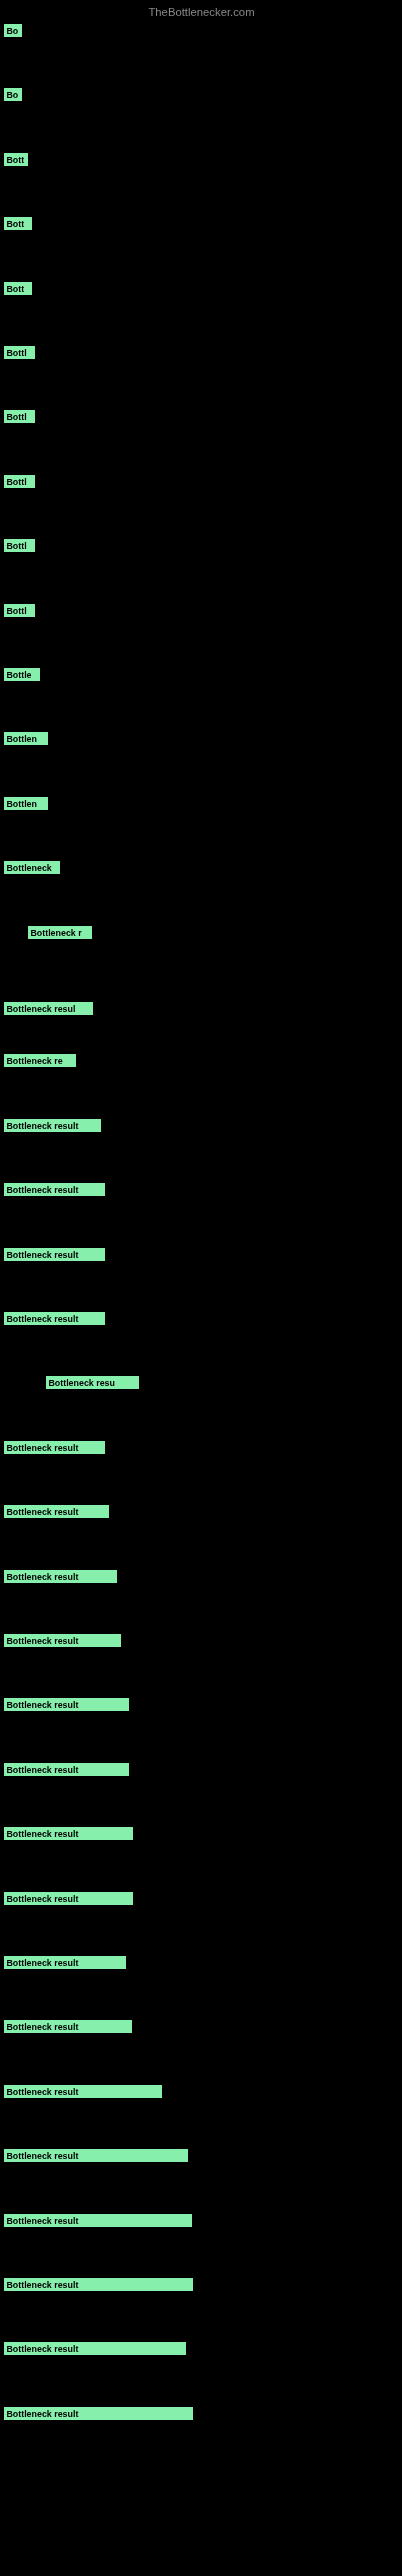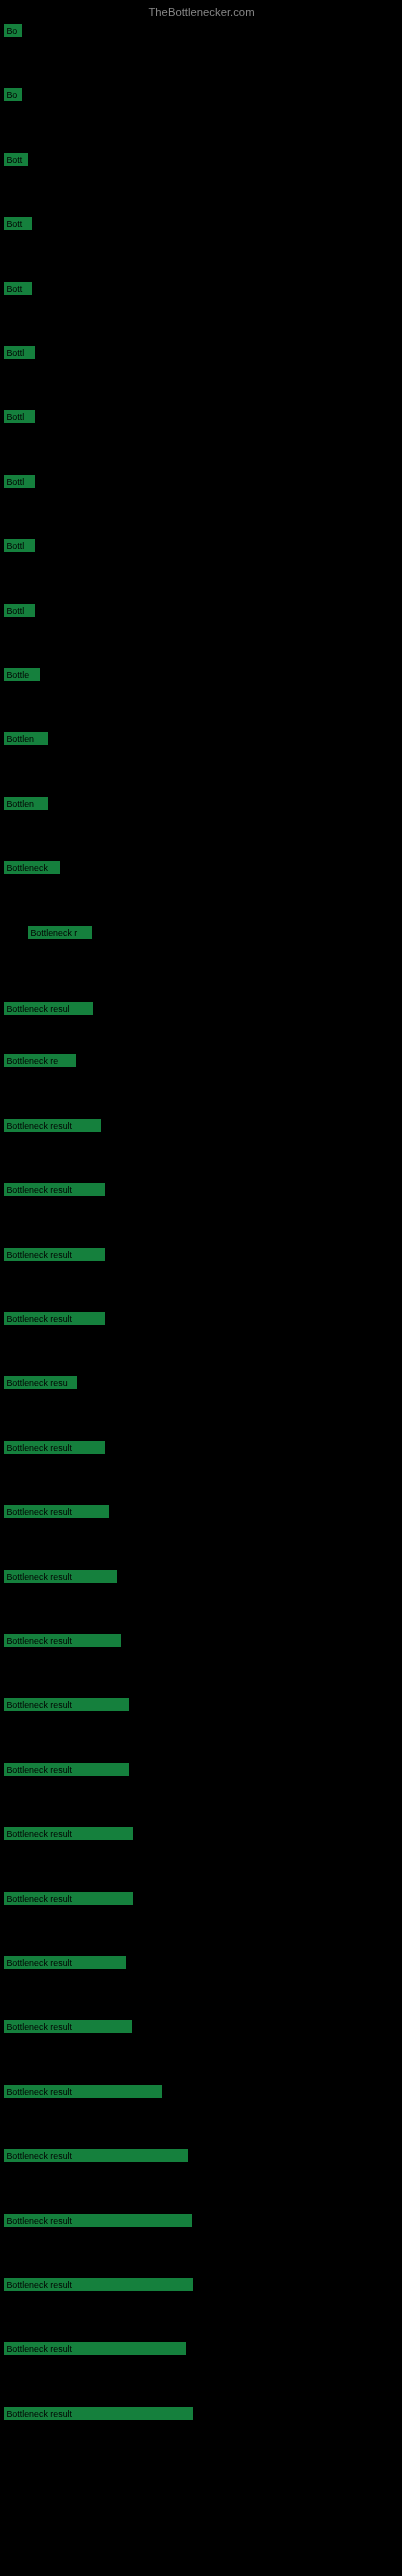--- a/index.html
+++ b/index.html
@@ -21,24 +21,24 @@
       font-size: 11.3px;
       text-align: center;
       padding: 6.4px 0;
       position: absolute;
       top: 0;
       left: 0;
       right: 0;
     }
 
     .bottleneck-label {
-      background-color: #15803d;
+      background-color: #86efac;
       color: #000000;
       font-size: 8.9px;
-      font-weight: normal;
+      font-weight: bold;
       padding: 1.6px 2.4px;
       white-space: nowrap;
       overflow: hidden;
     }
   </style>
 </head>
 <body>
 
 <span class="site-title">TheBottlenecker.com</span>
 
@@ -57,21 +57,21 @@
     <div style="position: absolute; top: 708px; left: 4px;"><span class="bottleneck-label" style="width: 44px; display: inline-block;">Bottlen</span></div>
     <div style="position: absolute; top: 773px; left: 4px;"><span class="bottleneck-label" style="width: 44px; display: inline-block;">Bottlen</span></div>
     <div style="position: absolute; top: 837px; left: 4px;"><span class="bottleneck-label" style="width: 56px; display: inline-block;">Bottleneck</span></div>
     <div style="position: absolute; top: 902px; left: 4px;"><span class="bottleneck-label" style="width: 64px; display: inline-block; margin-left: 24px;">Bottleneck r</span></div>
     <div style="position: absolute; top: 966px; left: 4px; margin-top: 12px;"><span class="bottleneck-label" style="width: 89px; display: inline-block;">Bottleneck resul</span></div>
     <div style="position: absolute; top: 1030px; left: 4px;"><span class="bottleneck-label" style="width: 72px; display: inline-block;">Bottleneck re</span></div>
     <div style="position: absolute; top: 1095px; left: 4px;"><span class="bottleneck-label" style="width: 97px; display: inline-block;">Bottleneck result</span></div>
     <div style="position: absolute; top: 1159px; left: 4px;"><span class="bottleneck-label" style="width: 101px; display: inline-block;">Bottleneck result</span></div>
     <div style="position: absolute; top: 1224px; left: 4px;"><span class="bottleneck-label" style="width: 101px; display: inline-block;">Bottleneck result</span></div>
     <div style="position: absolute; top: 1288px; left: 4px;"><span class="bottleneck-label" style="width: 101px; display: inline-block;">Bottleneck result</span></div>
-    <div style="position: absolute; top: 1352px; left: 4px;"><span class="bottleneck-label" style="width: 73px; display: inline-block;">Bottleneck resu</span></div>
+    <div style="position: absolute; top: 1352px; left: 4px;"><span class="bottleneck-label" style="width: 93px; display: inline-block; margin-left: 42px;">Bottleneck resu</span></div>
     <div style="position: absolute; top: 1417px; left: 4px;"><span class="bottleneck-label" style="width: 101px; display: inline-block;">Bottleneck result</span></div>
     <div style="position: absolute; top: 1481px; left: 4px;"><span class="bottleneck-label" style="width: 105px; display: inline-block;">Bottleneck result</span></div>
     <div style="position: absolute; top: 1546px; left: 4px;"><span class="bottleneck-label" style="width: 113px; display: inline-block;">Bottleneck result</span></div>
     <div style="position: absolute; top: 1610px; left: 4px;"><span class="bottleneck-label" style="width: 117px; display: inline-block;">Bottleneck result</span></div>
     <div style="position: absolute; top: 1674px; left: 4px;"><span class="bottleneck-label" style="width: 125px; display: inline-block;">Bottleneck result</span></div>
     <div style="position: absolute; top: 1739px; left: 4px;"><span class="bottleneck-label" style="width: 125px; display: inline-block;">Bottleneck result</span></div>
     <div style="position: absolute; top: 1803px; left: 4px;"><span class="bottleneck-label" style="width: 129px; display: inline-block;">Bottleneck result</span></div>
     <div style="position: absolute; top: 1868px; left: 4px;"><span class="bottleneck-label" style="width: 129px; display: inline-block;">Bottleneck result</span></div>
     <div style="position: absolute; top: 1932px; left: 4px;"><span class="bottleneck-label" style="width: 122px; display: inline-block;">Bottleneck result</span></div>
     <div style="position: absolute; top: 1996px; left: 4px;"><span class="bottleneck-label" style="width: 128px; display: inline-block;">Bottleneck result</span></div>

